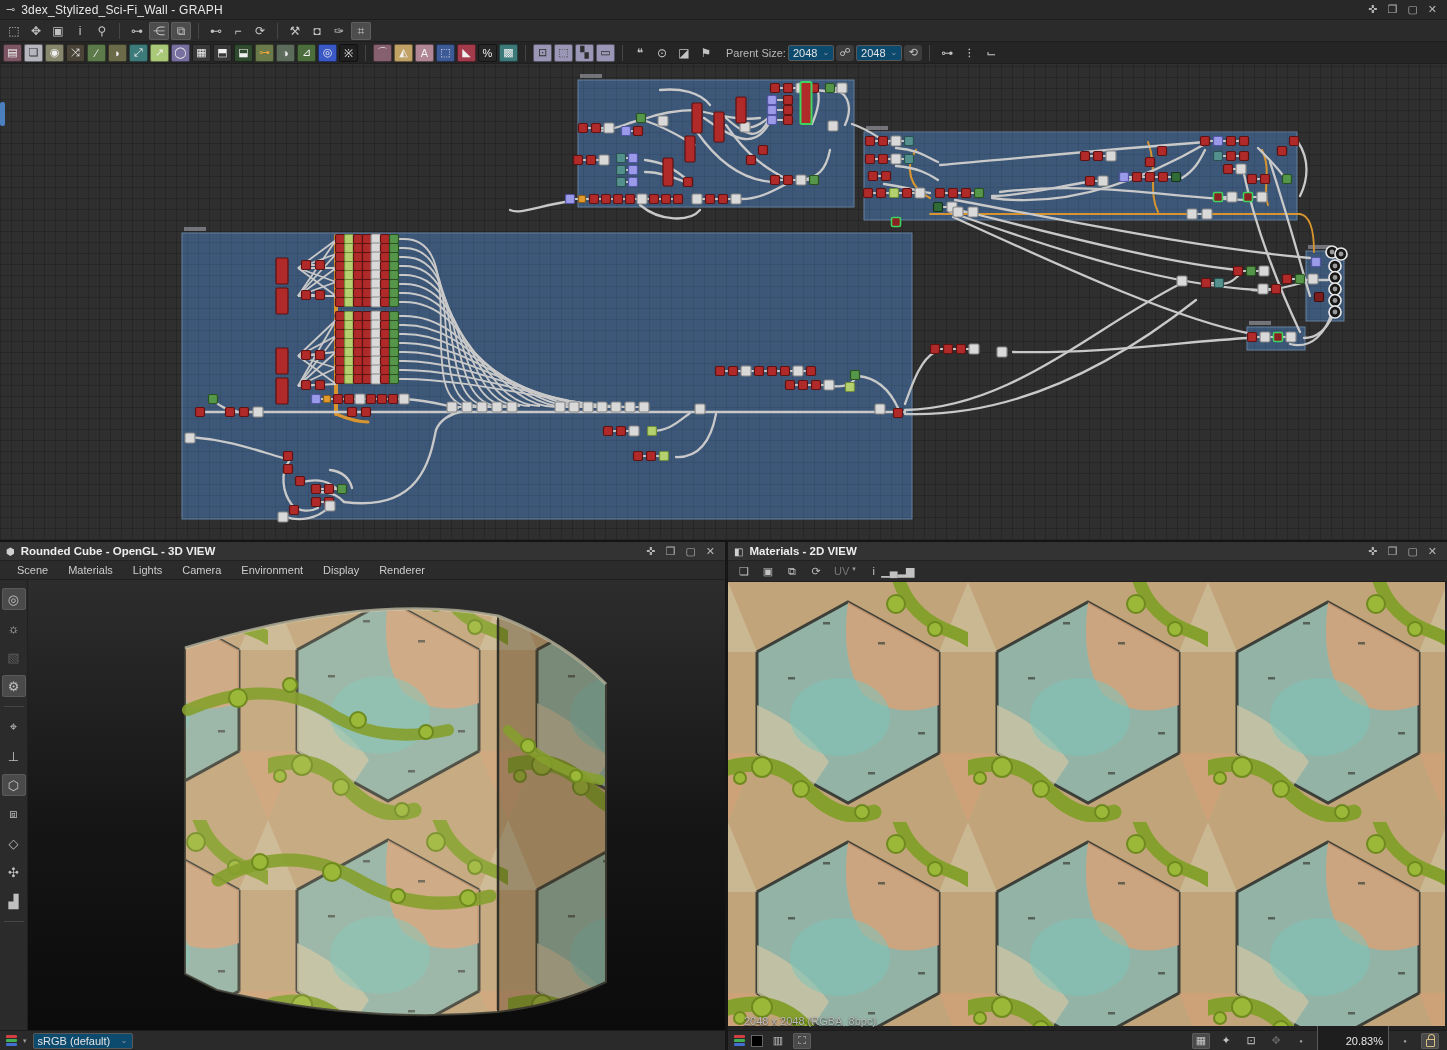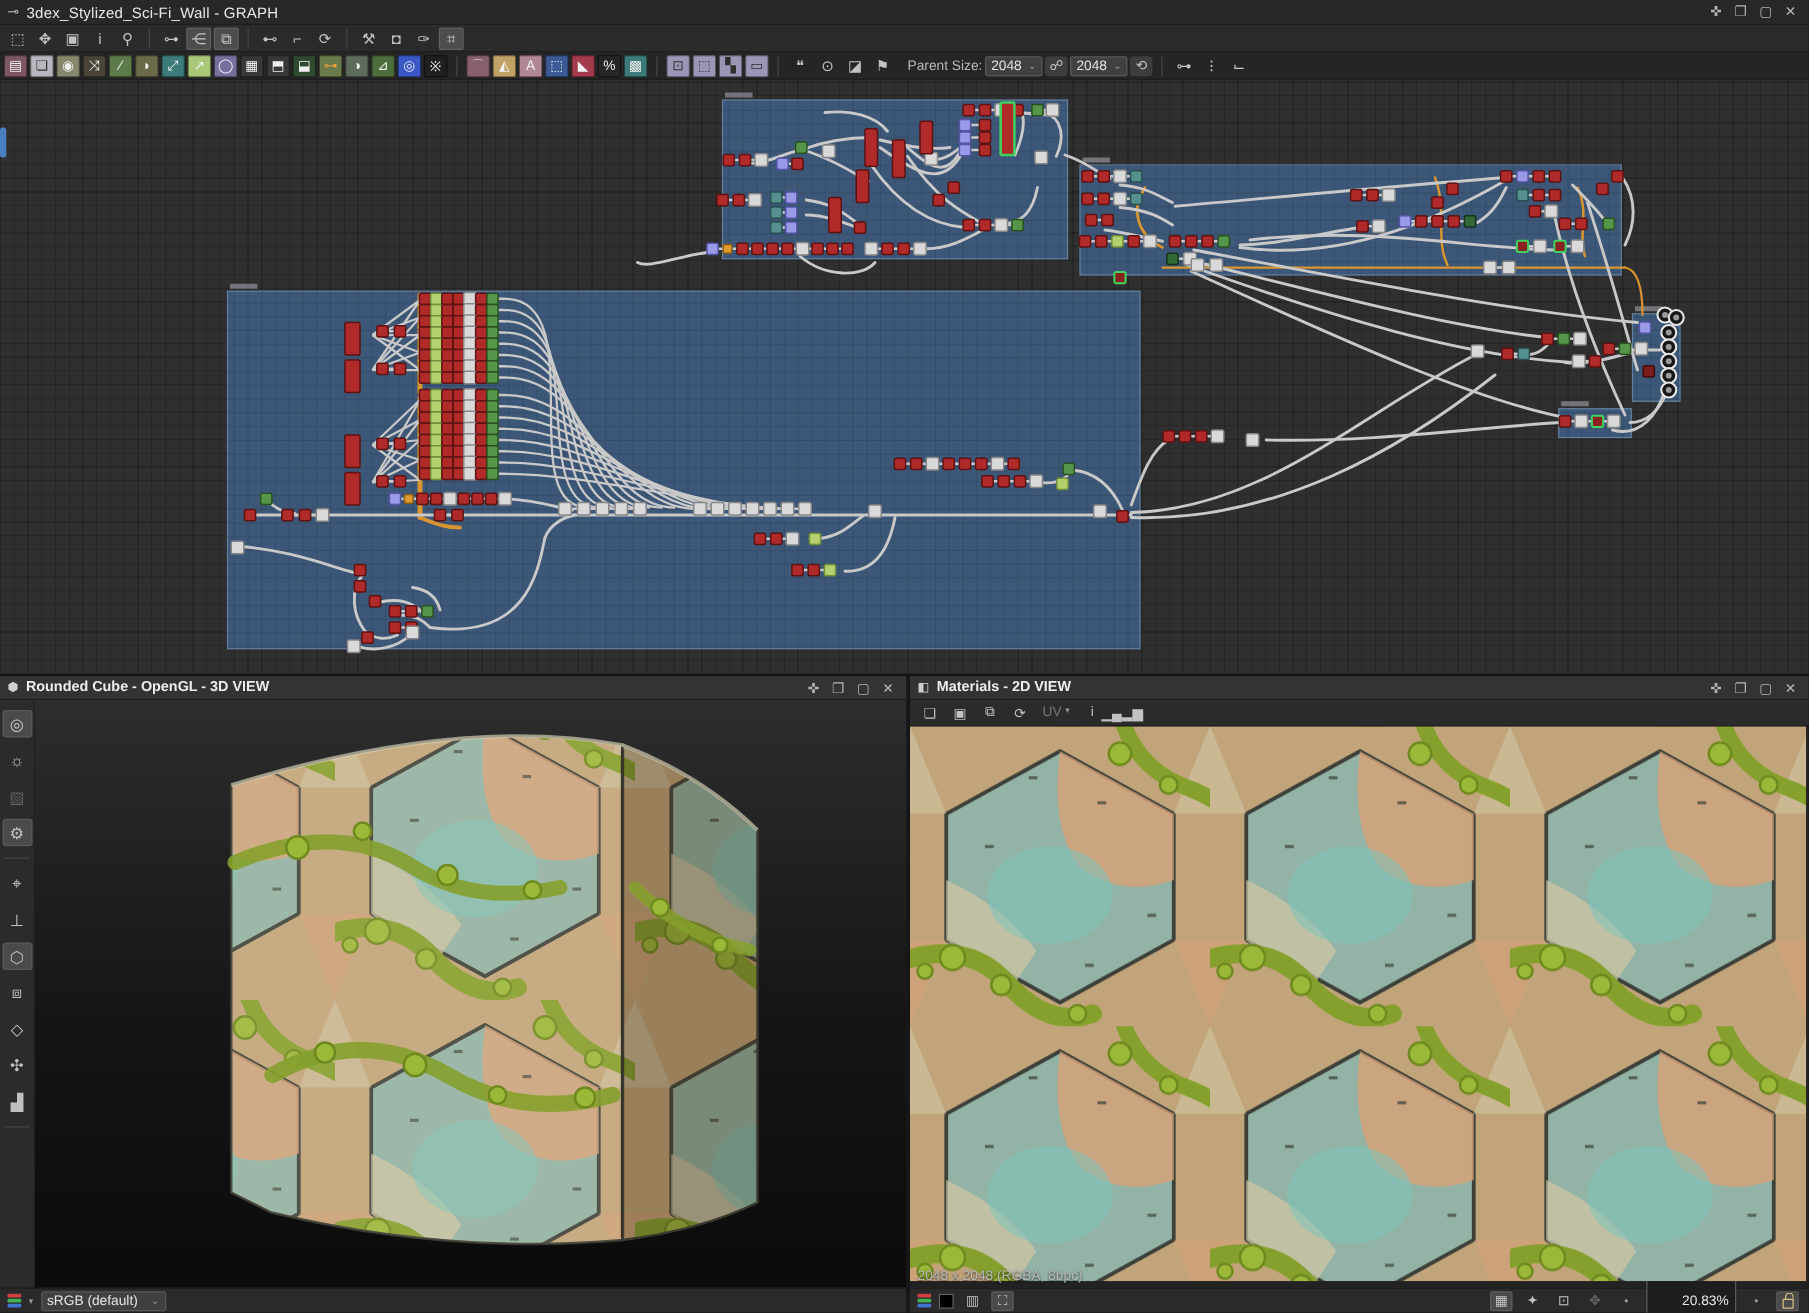--- a/index.html
+++ b/index.html
@@ -17,21 +17,21 @@
   .tbar { display:flex; align-items:center; background:#2b2b2b; border-bottom:1px solid #1e1e1e; }
   .tbar1 { height:22px; padding:0 4px; gap:2px; }
   .tbar2 { height:22px; background:#252525; padding:0 3px; gap:2px; }
   .tbtn { width:20px; height:18px; display:flex; align-items:center; justify-content:center;
     color:#c2c2c2; font-size:12px; border-radius:2px; }
   .tbtn.active { background:#4d4d4d; box-shadow:0 0 0 1px #5e5e5e inset; }
   .ntile { width:19px; height:18px; display:flex; align-items:center; justify-content:center;
     font-size:11px; border-radius:2px; border:1px solid rgba(0,0,0,.45); color:#f0f0f0; }
   .vsep { width:1px; height:16px; background:#454545; margin:0 5px; }
   .psize { display:flex; align-items:center; gap:2px; color:#b8b8b8; font-size:11px; margin-left:8px;}
-  .combo { background:#404040; border:1px solid #585858; border-radius:2px; color:#e3e3e3;
+  .combo { background:#0c4a6e; border:1px solid #585858; border-radius:2px; color:#e3e3e3;
     font-size:11px; padding:1px 4px; display:flex; gap:5px; align-items:center; height:16px;}
   .combo .chev { font-size:8px; color:#9a9a9a; }
   .roundbtn { width:18px; height:16px; border-radius:3px; background:#3d3d3d; color:#c5c5c5;
     display:flex; align-items:center; justify-content:center; font-size:11px;}
   .graph-canvas { flex:1; position:relative; background-color:#2f2f2f;
     background-image:repeating-linear-gradient(0deg, rgba(0,0,0,.17) 0 1px, transparent 1px 11px),
                      repeating-linear-gradient(90deg, rgba(0,0,0,.17) 0 1px, transparent 1px 11px); }
   .graph-canvas svg { position:absolute; left:0; top:0; }
 
   
@@ -48,21 +48,21 @@
   .p2dtools .tbtn { font-size:11px; }
   .uvbox { display:flex; gap:3px; color:#777; font-size:11px; padding:0 4px;}
   .body3d { flex:1; display:flex; min-height:0; }
   .sidecol { width:30px; background:#2b2b2b; border-right:1px solid #202020; display:flex; flex-direction:column; align-items:center; padding-top:8px; gap:7px;}
   .sbtn { width:24px; height:22px; display:flex; align-items:center; justify-content:center; color:#c0c0c0; font-size:13px; border-radius:3px;}
   .sbtn.boxed { background:#4a4a4a; box-shadow:0 0 0 1px #5a5a5a inset;}
   .sbtn.dim { color:#5f5f5f; }
   .ssep { width:20px; height:1px; background:#454545; margin:2px 0;}
   .viewport3d { flex:1; position:relative; background:linear-gradient(#2d2d2d, #151515 55%, #0b0b0b); }
   .viewport2d { flex:1; position:relative; overflow:hidden;}
-  .overlayinfo { position:absolute; left:6px; bottom:3px; color:#b9b9b9; font-size:11px; text-shadow:0 1px 2px rgba(0,0,0,.8); }
+  .overlayinfo { position:absolute; left:16px; bottom:3px; color:#b9b9b9; font-size:11px; text-shadow:0 1px 2px rgba(0,0,0,.8); }
   .statusbar { height:20px; background:#2a2a2a; border-top:1px solid #1c1c1c; display:flex; align-items:center; gap:6px; padding:0 6px;}
   .layersicon { display:flex; flex-direction:column; gap:1px; margin-right:0px;}
   .layersicon i { width:11px; height:3px; border-radius:1px; display:block;}
   .chevsm { color:#9a9a9a; font-size:7px; }
   .swatch { width:12px; height:12px; border:1px solid #666; }
   .stbtn { width:18px; height:16px; display:flex; align-items:center; justify-content:center; color:#c3c3c3; font-size:11px; border-radius:2px;}
   .stbtn.boxed { background:#4a4a4a; box-shadow:0 0 0 1px #5c5c5c inset;}
   .stbtn.dim { color:#666; }
   .stbtn.small { font-size:6px; color:#9a9a9a;}
   .zoomfield { width:72px; height:15px; background:#1e1e1e; border:1px solid #5a5a5a; border-radius:2px;
@@ -730,20 +730,29 @@
       <div class="phead">
         <span class="picon">⬢</span>
         <span class="ptitle">Rounded Cube - OpenGL - 3D VIEW</span>
         <div class="wincontrols" id="v3d-winctl">
             <span>✜</span>
             <span>❐</span>
             <span>▢</span>
             <span>✕</span>
           </div>
       </div>
+      <div class="menubar" id="v3d-menubar">
+          <div class="menu-item">Scene</div>
+          <div class="menu-item">Materials</div>
+          <div class="menu-item">Lights</div>
+          <div class="menu-item">Camera</div>
+          <div class="menu-item">Environment</div>
+          <div class="menu-item">Display</div>
+          <div class="menu-item">Renderer</div>
+        </div>
       <div class="body3d">
         <div class="sidecol" id="v3d-sidetools">
             <div class="sbtn boxed">◎</div>
             <div class="sbtn">☼</div>
             <div class="sbtn dim">▧</div>
             <div class="sbtn boxed">⚙</div>
             <div class="ssep"></div>
             <div class="sbtn">⌖</div>
             <div class="sbtn">⊥</div>
             <div class="sbtn boxed">⬡</div>

